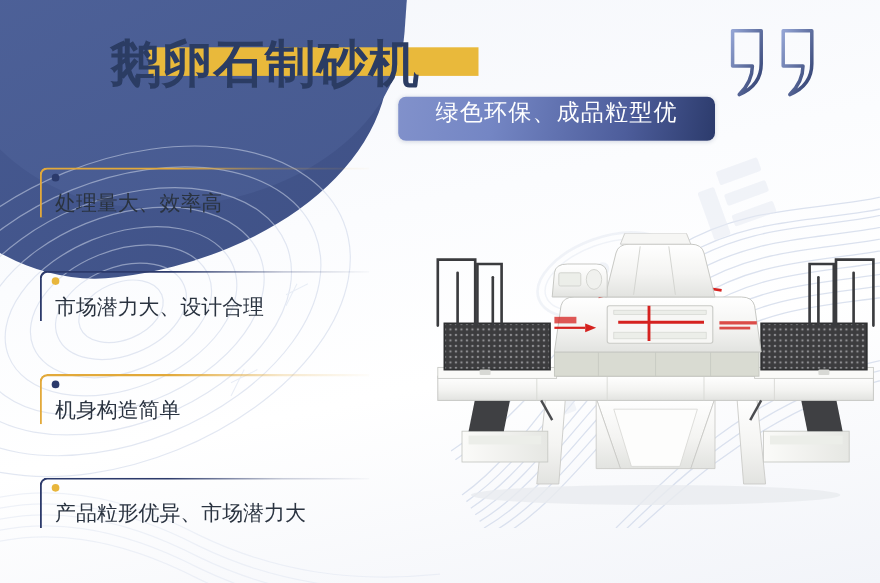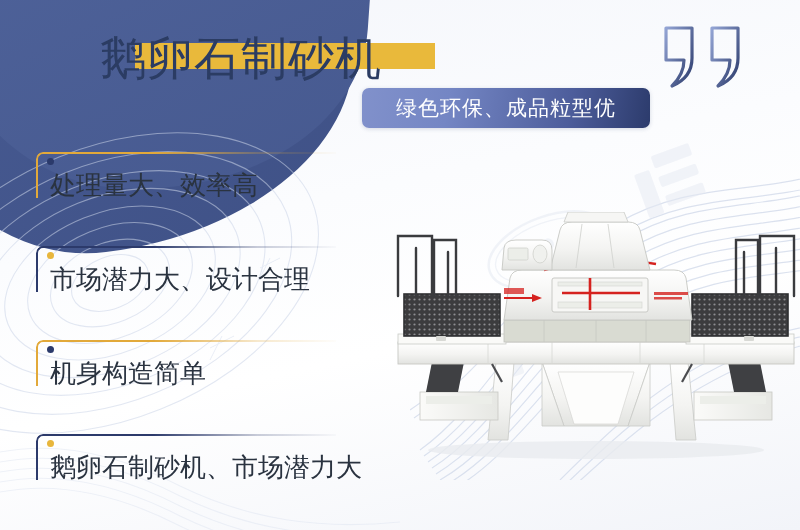--- a/index.html
+++ b/index.html
@@ -66,34 +66,34 @@
     left:135px; top:43px;
     width:300px; height:26px;
     background:#e9b93b;
     z-index:1;
   }
   .title-text {
     position:relative;
     z-index:2;
     font-size:46px;
     line-height:64px;
-    font-weight:400;
+    font-weight:700;
     letter-spacing:1px;
     color:#2b3c63;
     white-space:nowrap;
     font-family:"DejaVu Sans","Liberation Sans",sans-serif;
   }
 
   .subtitle-banner {
     position:absolute;
     left:362px; top:88px;
     width:288px; height:40px;
     border-radius:7px;
     background:linear-gradient(100deg,#8191cb 0%,#7486c4 30%,#4d5d9b 72%,#2c3b6c 100%);
-    display:flex; align-items:center; justify-content:center;
+    display:flex; align-items:flex-start; justify-content:center;
     box-shadow:0 1px 4px rgba(40,55,100,.18);
   }
   .subtitle-text {
     color:#ffffff;
     font-size:21px;
     letter-spacing:1px;
     font-family:"DejaVu Sans","Liberation Sans",sans-serif;
     white-space:nowrap;
   }
 
@@ -141,21 +141,21 @@
     left:11px; top:6px;
     width:7px; height:7px;
     border-radius:50%;
   }
   .feature.gold .dot { background:#2b3a6b; }
   .feature.navy .dot { background:#e8b63c; }
 
   .feature-label {
     position:absolute;
     left:14px; top:15px;
-    font-size:26px;
+    font-size:19px;
     line-height:36px;
     color:#2a3340;
     white-space:nowrap;
     font-family:"DejaVu Sans","Liberation Sans",sans-serif;
   }
 
   
   .machine {
     position:absolute;
     left:392px; top:212px;
@@ -289,21 +289,21 @@
 
     <div class="feature gold">
       <div class="bracket"></div>
       <div class="dot"></div>
       <div class="feature-label">机身构造简单</div>
     </div>
 
     <div class="feature navy">
       <div class="bracket"></div>
       <div class="dot"></div>
-      <div class="feature-label">鹅卵石制砂机、市场潜力大</div>
+      <div class="feature-label">产品粒形优异、市场潜力大</div>
     </div>
 
   </div>
 
   <div class="machine">
     <svg viewBox="0 0 408 260">
       <defs>
         <linearGradient id="bodyG" x1="0" y1="0" x2="0" y2="1">
           <stop offset="0%" stop-color="#ffffff"></stop>
           <stop offset="55%" stop-color="#f4f4f2"></stop>

